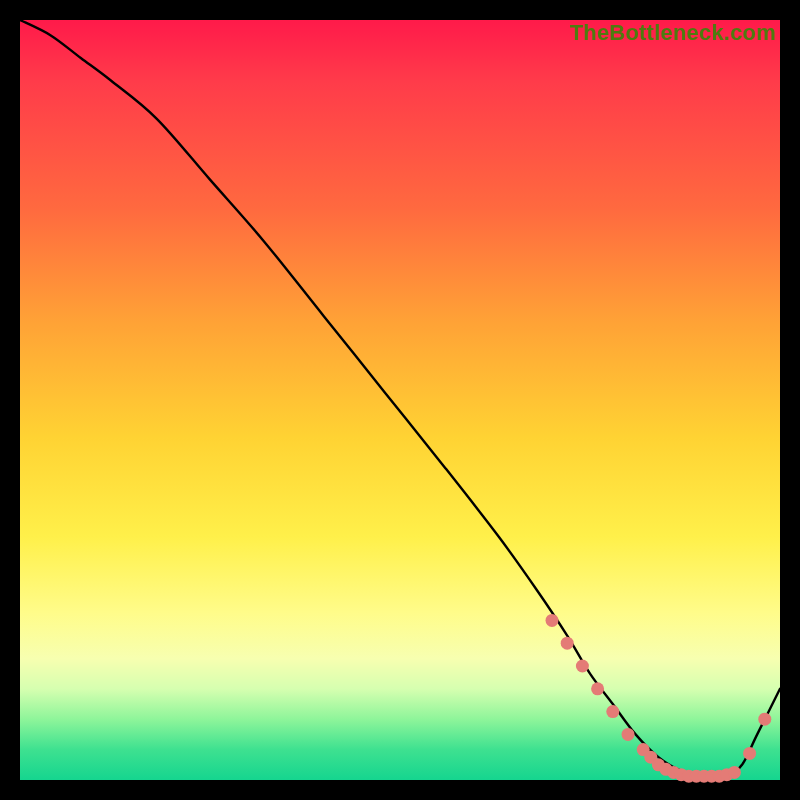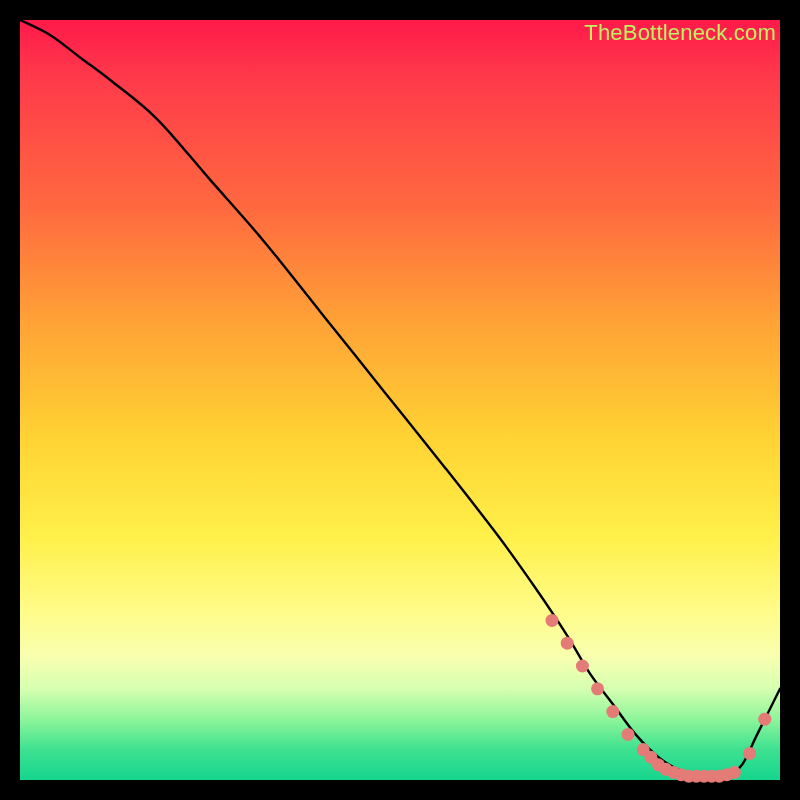--- a/index.html
+++ b/index.html
@@ -39,23 +39,23 @@
       #d6ffb0 88%,
       #8ef59a 92%,
       #3ee190 96%,
       #15d58f 100%
     );
   }
   .watermark {
     position: absolute;
     right: 4px;
     top: 0px;
-    color: #bef264;
+    color: #4d7c0f;
     font-size: 22px;
-    font-weight: 400;
+    font-weight: 700;
     letter-spacing: 0.2px;
     user-select: none;
   }
   svg.curve {
     position: absolute;
     left: 0;
     top: 0;
     width: 760px;
     height: 760px;
     overflow: visible;

